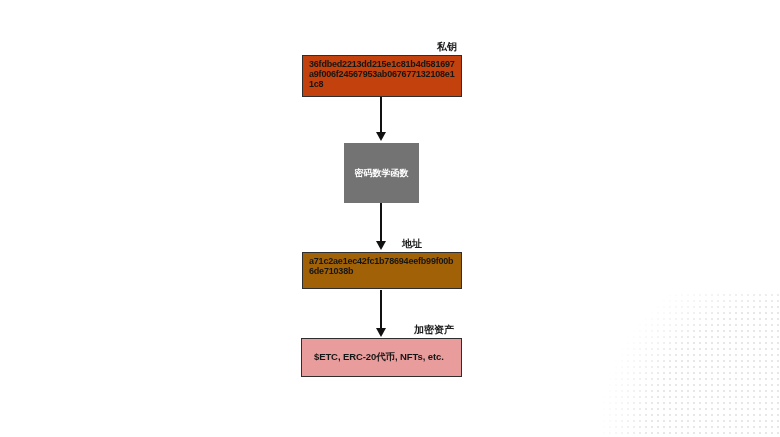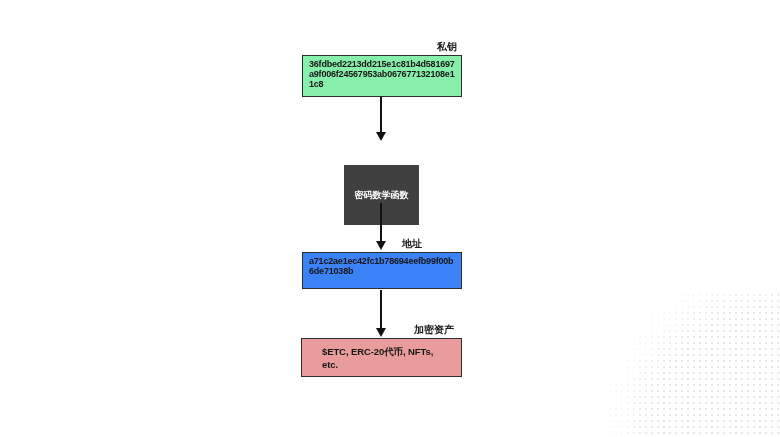--- a/index.html
+++ b/index.html
@@ -30,21 +30,21 @@
     left:344px;top:143px;width:75px;height:60px;
     border:none;
     display:flex;align-items:center;justify-content:center;
     color:#ffffff;font-size:9px;font-weight:600;
     text-align:center;
   }
   #addr-box{left:302px;top:252px;width:160px;height:37px;}
   #asset-box{
     left:301px;top:338px;width:161px;height:39px;
     display:flex;align-items:center;
-    padding:0 20px;
+    padding:0 12px;
     font-size:9.5px;font-weight:600;letter-spacing:-0.1px;
   }
   
   .flow-label{
     position:absolute;
     font-size:10px;
     font-weight:600;
     color:#1c1c1c;
     white-space:nowrap;
   }
@@ -81,31 +81,31 @@
     pointer-events:none;
   }
 </style>
 </head>
 <body>
 
 <div class="screen">
 
   <div class="flow-label" id="pk-label">私钥</div>
 
-  <div class="box hex-text" id="pk-box" style="background-color: #86efac;">36fdbed2213dd215e1c81b4d581697a9f006f24567953ab067677132108e11c8</div>
+  <div class="box hex-text" id="pk-box" style="background-color: #c2410c;">36fdbed2213dd215e1c81b4d581697a9f006f24567953ab067677132108e11c8</div>
 
   <div class="arrow" id="arrow1"></div>
 
-  <div class="box" id="fn-box" style="background-color: #404040; margin-top: 22px;">密码数学函数</div>
+  <div class="box" id="fn-box" style="background-color: #737373;">密码数学函数</div>
 
   <div class="arrow" id="arrow2"></div>
 
   <div class="flow-label" id="addr-label">地址</div>
 
-  <div class="box hex-text" id="addr-box" style="background-color: #3b82f6;">a71c2ae1ec42fc1b78694eefb99f00b6de71038b</div>
+  <div class="box hex-text" id="addr-box" style="background-color: #a16207;">a71c2ae1ec42fc1b78694eefb99f00b6de71038b</div>
 
   <div class="arrow" id="arrow3"></div>
 
   <div class="flow-label" id="asset-label">加密资产</div>
 
   <div class="box" id="asset-box" style="background-color: rgb(233, 156, 156);">$ETC, ERC-20代币, NFTs, etc.</div>
 
   <div class="corner-dots"></div>
 
 </div>

